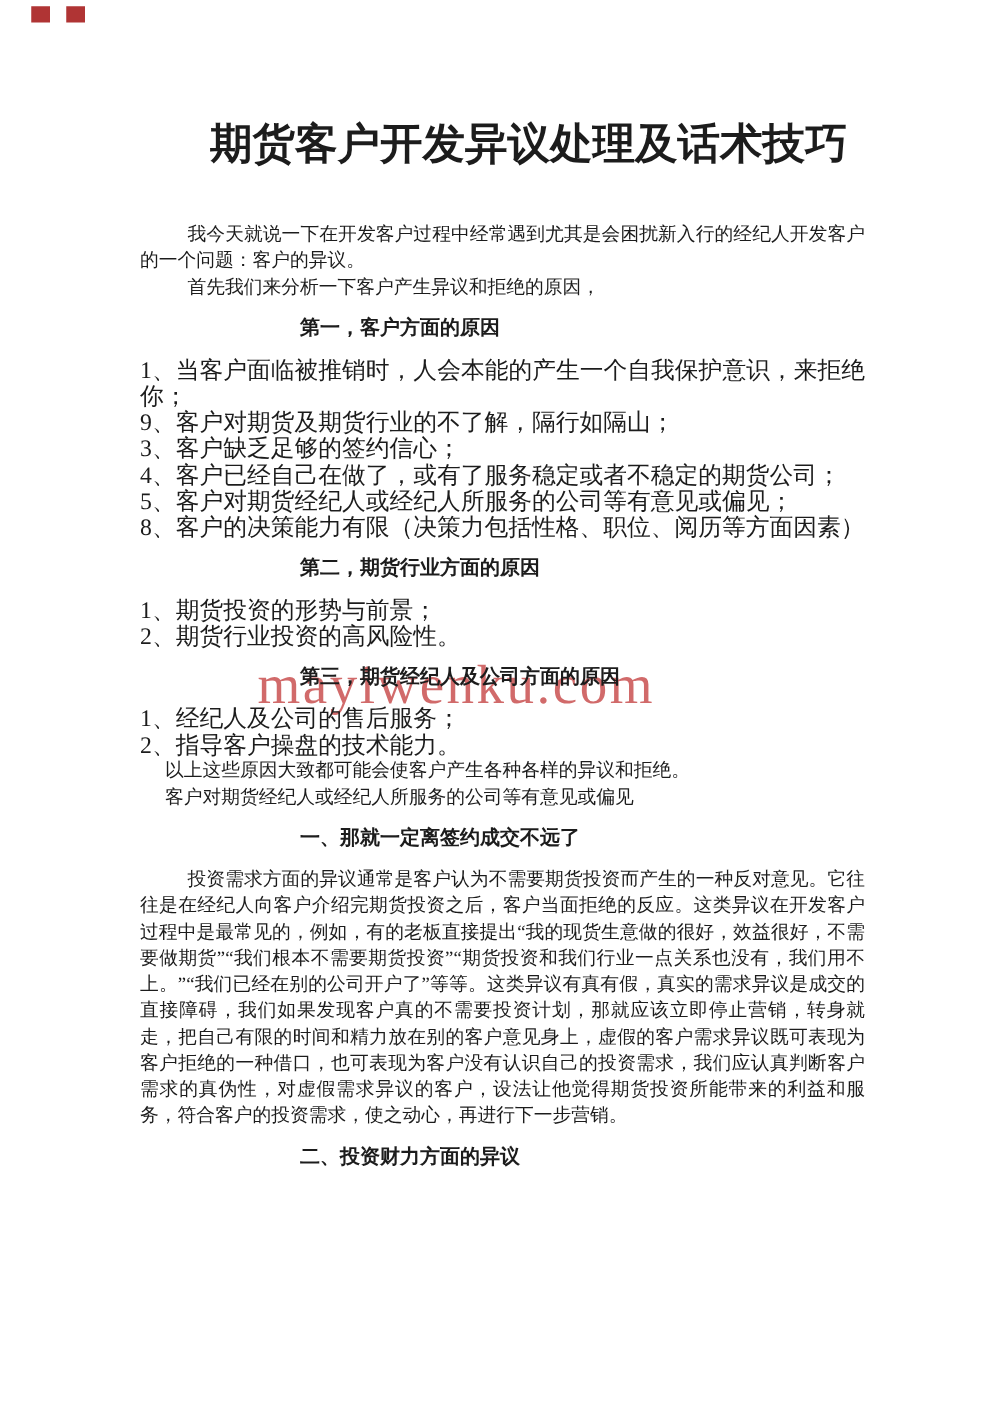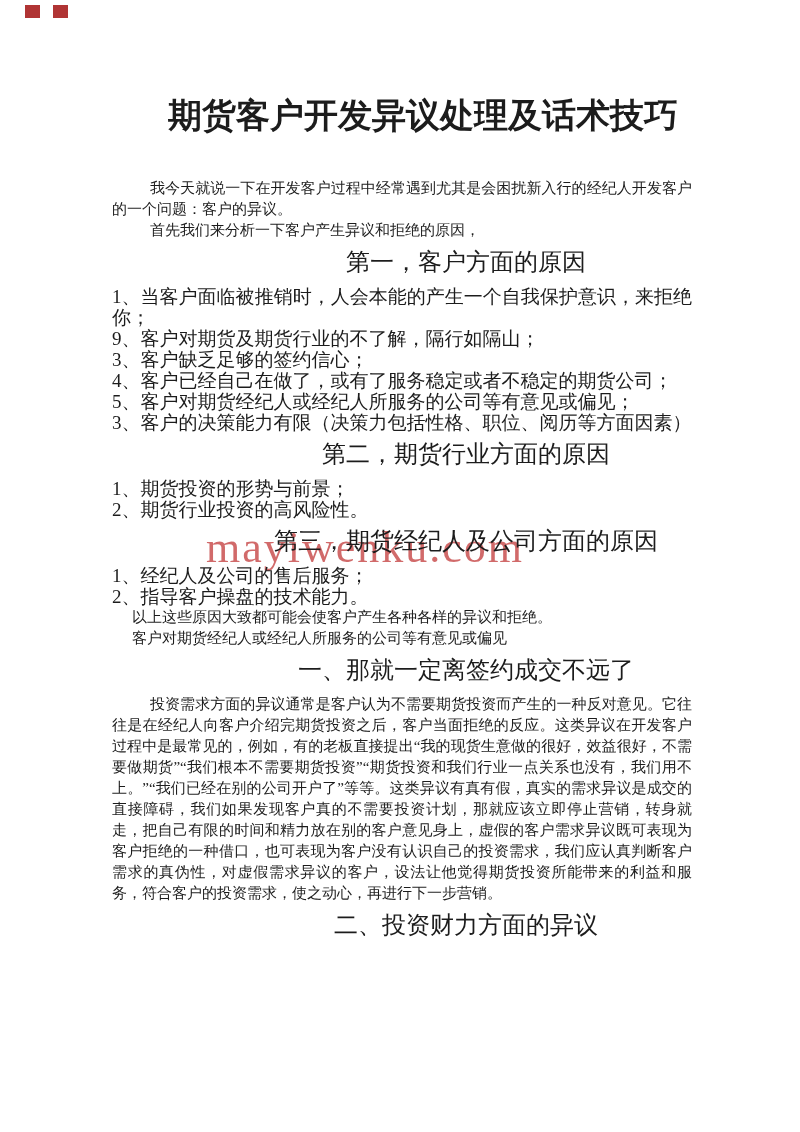--- a/index.html
+++ b/index.html
@@ -43,27 +43,26 @@
   }
   .para {
     font-size: 15px;
     line-height: 21px;
     text-align: justify;
     text-indent: 38px;
     margin: 0;
   }
   .para.small-indent { text-indent: 20px; }
   .sec-heading {
-    font-size: 24px;
-    font-weight: normal;
+    font-size: 16px;
+    font-weight: bold;
     line-height: 25px;
     margin: 9px 0 11px 0;
     padding-left: 128px;
     white-space: nowrap;
-    text-align: center;
   }
   .list-item {
     font-size: 19px;
     line-height: 21px;
     text-align: justify;
   }
 </style>
 </head>
 <body>
 
@@ -78,21 +77,21 @@
 
   <p class="para">我今天就说一下在开发客户过程中经常遇到尤其是会困扰新入行的经纪人开发客户的一个问题：客户的异议。</p>
   <p class="para">首先我们来分析一下客户产生异议和拒绝的原因，</p>
 
   <h2 class="sec-heading">第一，客户方面的原因</h2>
   <div class="list-item">1、当客户面临被推销时，人会本能的产生一个自我保护意识，来拒绝你；</div>
   <div class="list-item">9、客户对期货及期货行业的不了解，隔行如隔山；</div>
   <div class="list-item">3、客户缺乏足够的签约信心；</div>
   <div class="list-item">4、客户已经自己在做了，或有了服务稳定或者不稳定的期货公司；</div>
   <div class="list-item">5、客户对期货经纪人或经纪人所服务的公司等有意见或偏见；</div>
-  <div class="list-item">3、客户的决策能力有限（决策力包括性格、职位、阅历等方面因素）</div>
+  <div class="list-item">8、客户的决策能力有限（决策力包括性格、职位、阅历等方面因素）</div>
 
   <h2 class="sec-heading">第二，期货行业方面的原因</h2>
   <div class="list-item">1、期货投资的形势与前景；</div>
   <div class="list-item">2、期货行业投资的高风险性。</div>
 
   <h2 class="sec-heading">第三，期货经纪人及公司方面的原因</h2>
   <div class="list-item">1、经纪人及公司的售后服务；</div>
   <div class="list-item">2、指导客户操盘的技术能力。</div>
   <p class="para small-indent">以上这些原因大致都可能会使客户产生各种各样的异议和拒绝。</p>
   <p class="para small-indent">客户对期货经纪人或经纪人所服务的公司等有意见或偏见</p>

